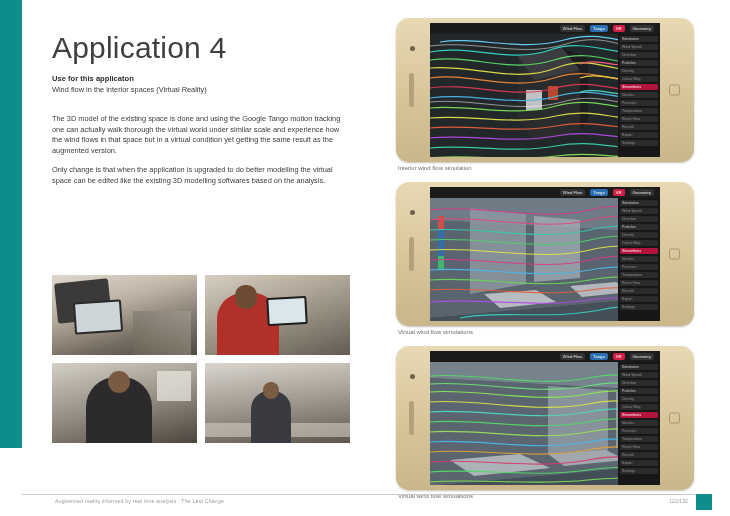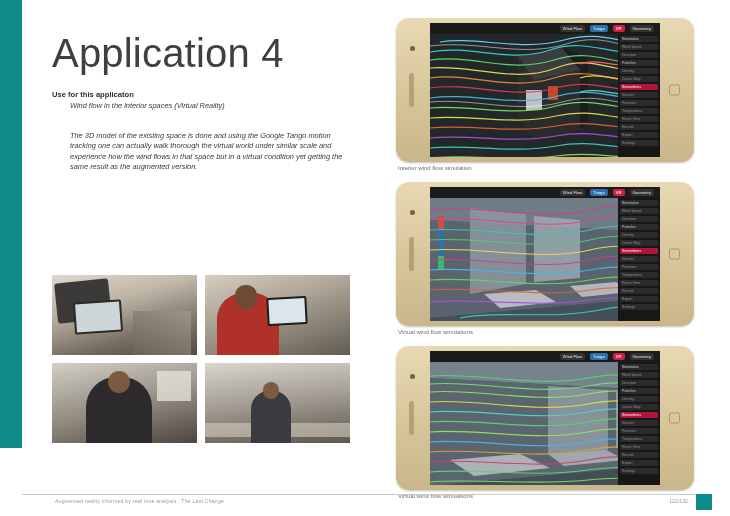--- a/index.html
+++ b/index.html
@@ -73,40 +73,39 @@
   }
 
   
   .left-col {
     position: absolute;
     left: 52px;
     top: 32px;
     width: 300px;
   }
   .title {
-    font-size: 40px;
+    font-size: 30px;
     font-weight: 300;
     color: #3f3f3f;
     letter-spacing: 0.2px;
-    margin: 0 0 16px 0;
+    margin: 0 0 10px 0;
     line-height: 1.05;
   }
   .section-head {
     font-size: 7.6px;
     font-weight: bold;
     color: #2f2f2f;
     margin: 0 0 2px 0;
   }
   .body-text {
     font-size: 7.4px;
     line-height: 1.42;
     color: #3a3a3a;
-    margin: 0 0 9px 18px;
+    margin: 0 0 9px 0;
     max-width: 296px;
-    font-style: italic;
   }
   .gap-1 { height: 10px; }
 
   
   .photo-grid {
     position: absolute;
     left: 52px;
     top: 275px;
     width: 298px;
     display: grid;
@@ -389,20 +388,21 @@
 
   <div class="left-col">
     <h1 class="title">Application 4</h1>
 
     <div class="section-head">Use for this applicaton</div>
     <p class="body-text">Wind flow in the interior spaces (Virtual Reality)</p>
 
     <div class="gap-1"></div>
 
     <p class="body-text">The 3D model of the existing space is done and using the Google Tango motion tracking one can actually walk thorough the virtual world under similar scale and experience how the wind flows in that space but in a virtual condition yet getting the same result as the augmented version.</p>
+    <p class="body-text">Only change is that when the application is upgraded to do better modelling the virtual space can be edited like the existing 3D modelling softwares based on the analysis.</p>
   </div>
 
   <div class="photo-grid">
     <div class="photo ph1">
       <div class="ph1-extra"></div>
     </div>
     <div class="photo ph2">
       <div class="ph2-person"></div>
       <div class="ph2-head"></div>
       <div class="ph2-phone"></div>

